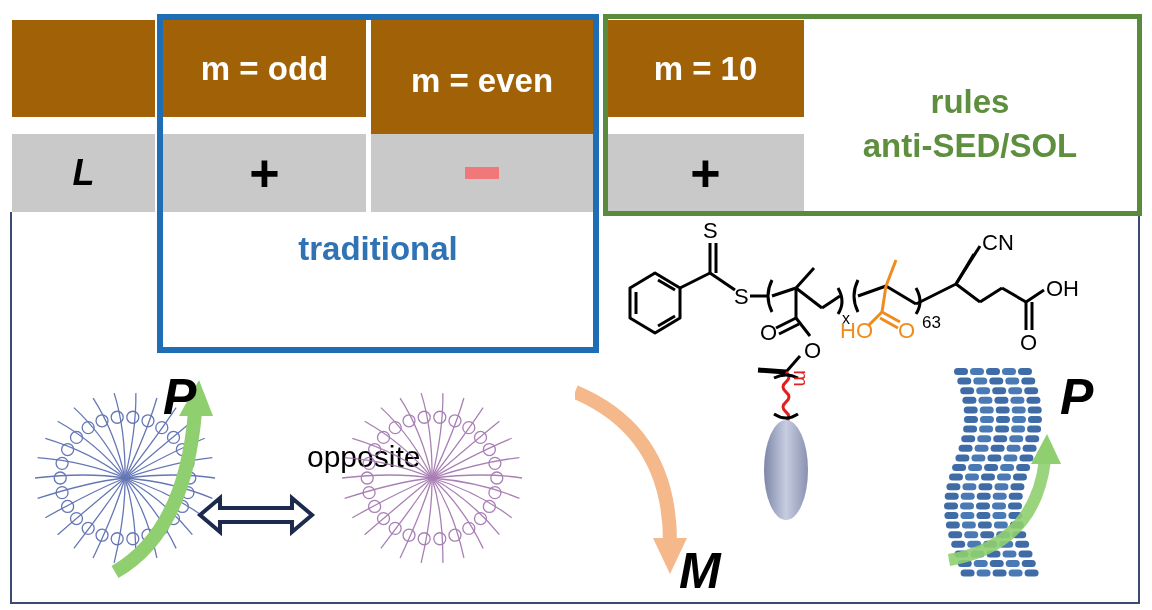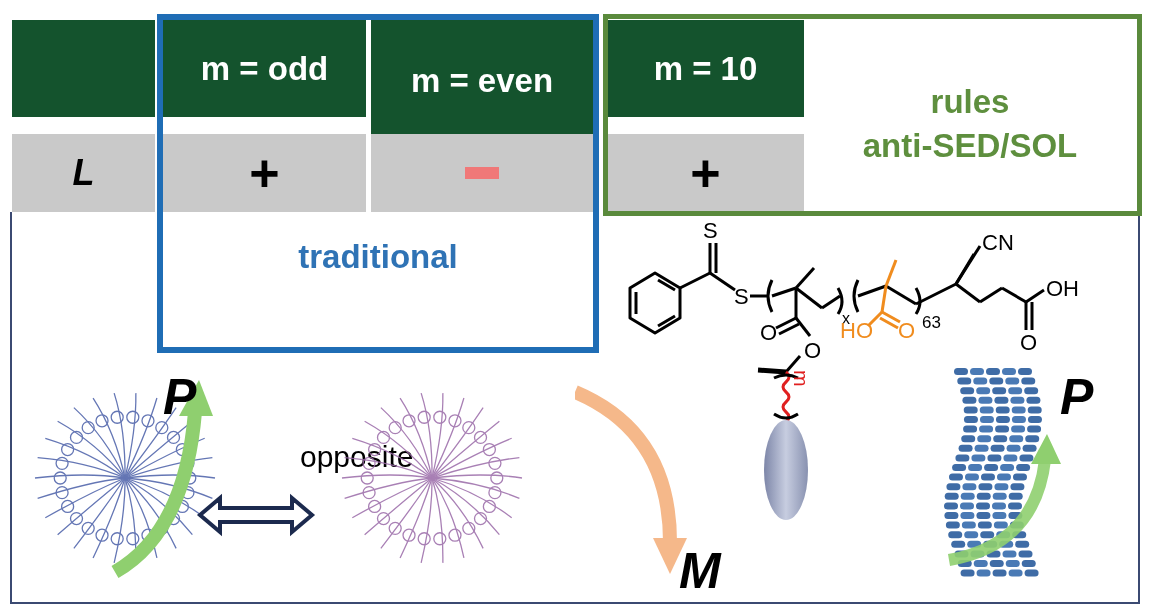--- a/index.html
+++ b/index.html
@@ -1,21 +1,21 @@
 <!DOCTYPE html>
 <html><head>
 <meta charset="utf-8">
 <style>
   html, body { margin:0; padding:0; background:#ffffff; }
   body { width:1152px; height:610px; position:relative; overflow:hidden;
          font-family:"Liberation Sans", sans-serif; }
   .abs { position:absolute; }
   .cell { position:absolute; display:flex; align-items:center; justify-content:center;
           font-weight:bold; box-sizing:border-box; }
-  .hdr { background:#14532d; color:#ffffff; font-size:33px; }
+  .hdr { background:#a16207; color:#ffffff; font-size:33px; }
   .row { background:#c9c9c9; color:#000000; }
   .sign-plus { font-size:52px; line-height:1; }
   .sign-minus { width:34px; height:12px; background:#f07878; }
   .sign-L { font-size:36px; font-style:italic; }
   .outer-frame { left:10px; top:212px; width:1130px; height:392px;
                  border:2px solid #3b4a72; border-top:none; box-sizing:border-box; }
   .blue-box { left:157px; top:14px; width:442px; height:339px;
               border:6px solid #1f6db5; box-sizing:border-box; }
   .green-box { left:603px; top:14px; width:539px; height:202px;
                border:5px solid #5a8a3c; box-sizing:border-box; }
@@ -43,21 +43,21 @@
 <div class="cell row" style="left:371px;top:134px;width:222px;height:78px;">
   <span class="sign-minus"></span>
 </div>
 <div class="cell row" style="left:607px;top:134px;width:197px;height:78px;">
   <span class="sign-plus">+</span>
 </div>
 
 <div class="abs blue-box"></div>
 <div class="abs green-box"></div>
 
-<div class="abs blue-text" style="left:163px;top:236px;width:430px;">
+<div class="abs blue-text" style="left:163px;top:228px;width:430px;">
   <div>traditional</div>
 </div>
 <div class="abs green-text" style="left:805px;top:80px;width:330px;">
   <div>rules</div>
   <div>anti-SED/SOL</div>
 </div>
 
 <svg class="abs" style="left:600px;top:218px;" width="545" height="140">
   <g stroke="#000" stroke-width="3" fill="none" stroke-linejoin="round">
 
@@ -197,21 +197,21 @@
         <circle cx="167.91702976920817" cy="85.35388134560147" r="6"></circle>
       </g>
   </g>
 </svg>
 <svg class="abs" style="left:95px;top:372px;" width="140" height="210">
   <path d="M20,200 Q90,160 100,40" stroke="#8fcf6f" stroke-width="14" fill="none"></path>
   <polygon points="84,44 118,44 104,8" fill="#8fcf6f"></polygon>
 </svg>
 <div class="abs label-big" style="left:163px;top:368px;">P</div>
 
-<div class="abs opposite" style="left:300px;top:440px;">opposite</div>
+<div class="abs opposite" style="left:307px;top:440px;">opposite</div>
 <svg class="abs" style="left:196px;top:490px;" width="120" height="50">
   <path d="M4,25 L24,8 L24,18 L96,18 L96,8 L116,25 L96,42 L96,32 L24,32 L24,42 Z" fill="#ffffff" stroke="#1c2a4e" stroke-width="4" stroke-linejoin="miter"></path>
 </svg>
 
 <svg class="abs" style="left:322px;top:378px;" width="230" height="200">
   <g stroke="#9a6aa8" stroke-width="1.3" fill="none" opacity="0.85">
     <g id="rays-mid">
         <path d="M110,100 Q161,94 200,100"></path>
         <circle cx="174.8" cy="100" r="6"></circle>
         <path d="M110,100 Q159.69238178417234,104.2307446482931 197.38476356834468,120.4614892965862"></path>

